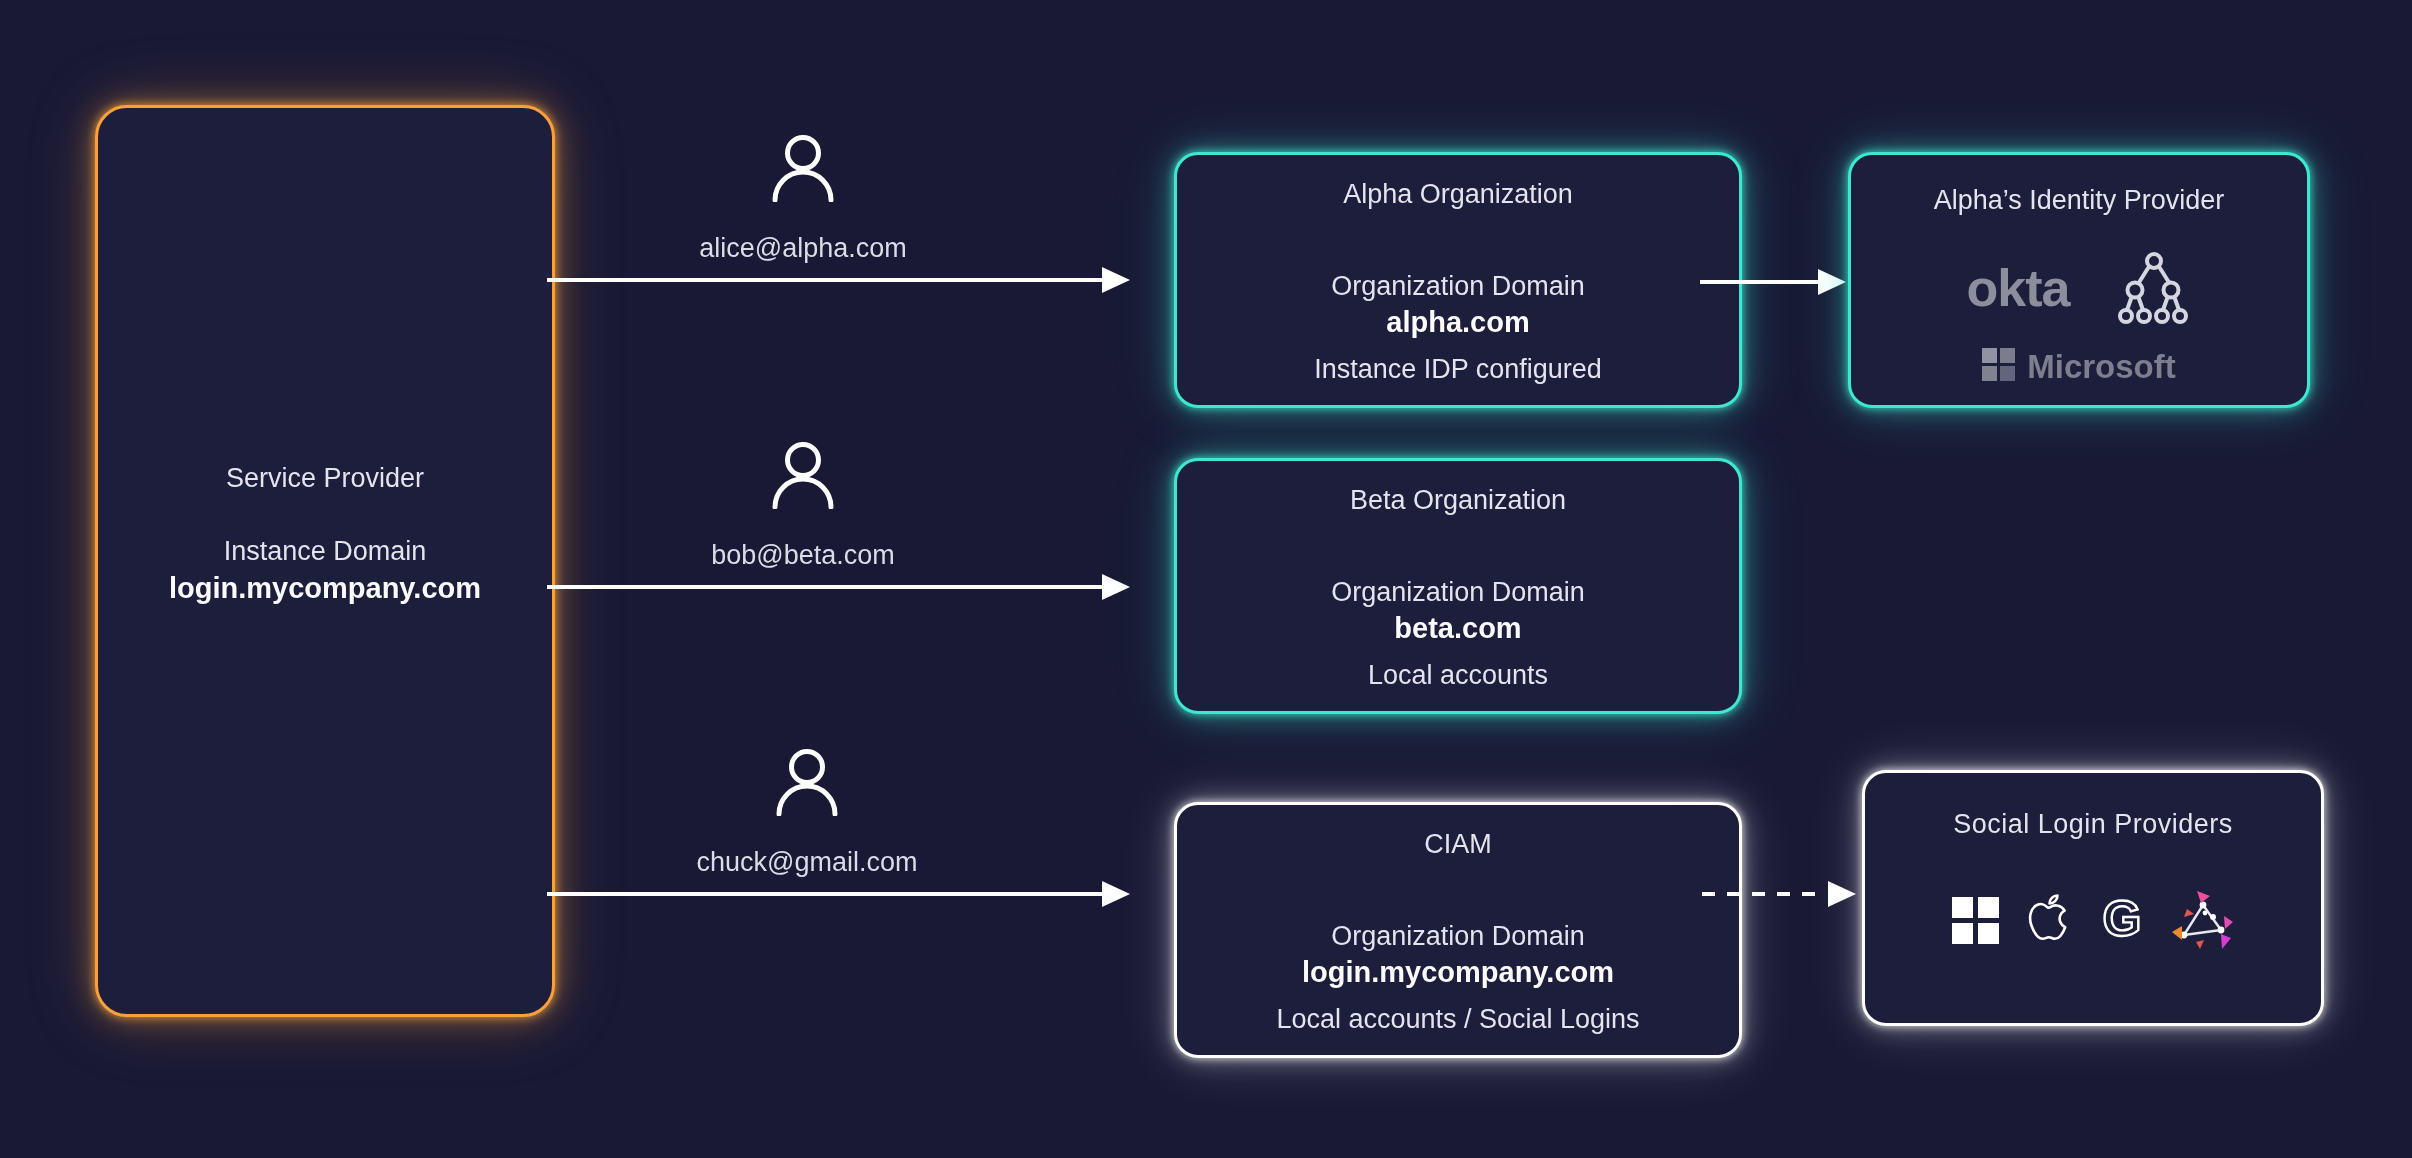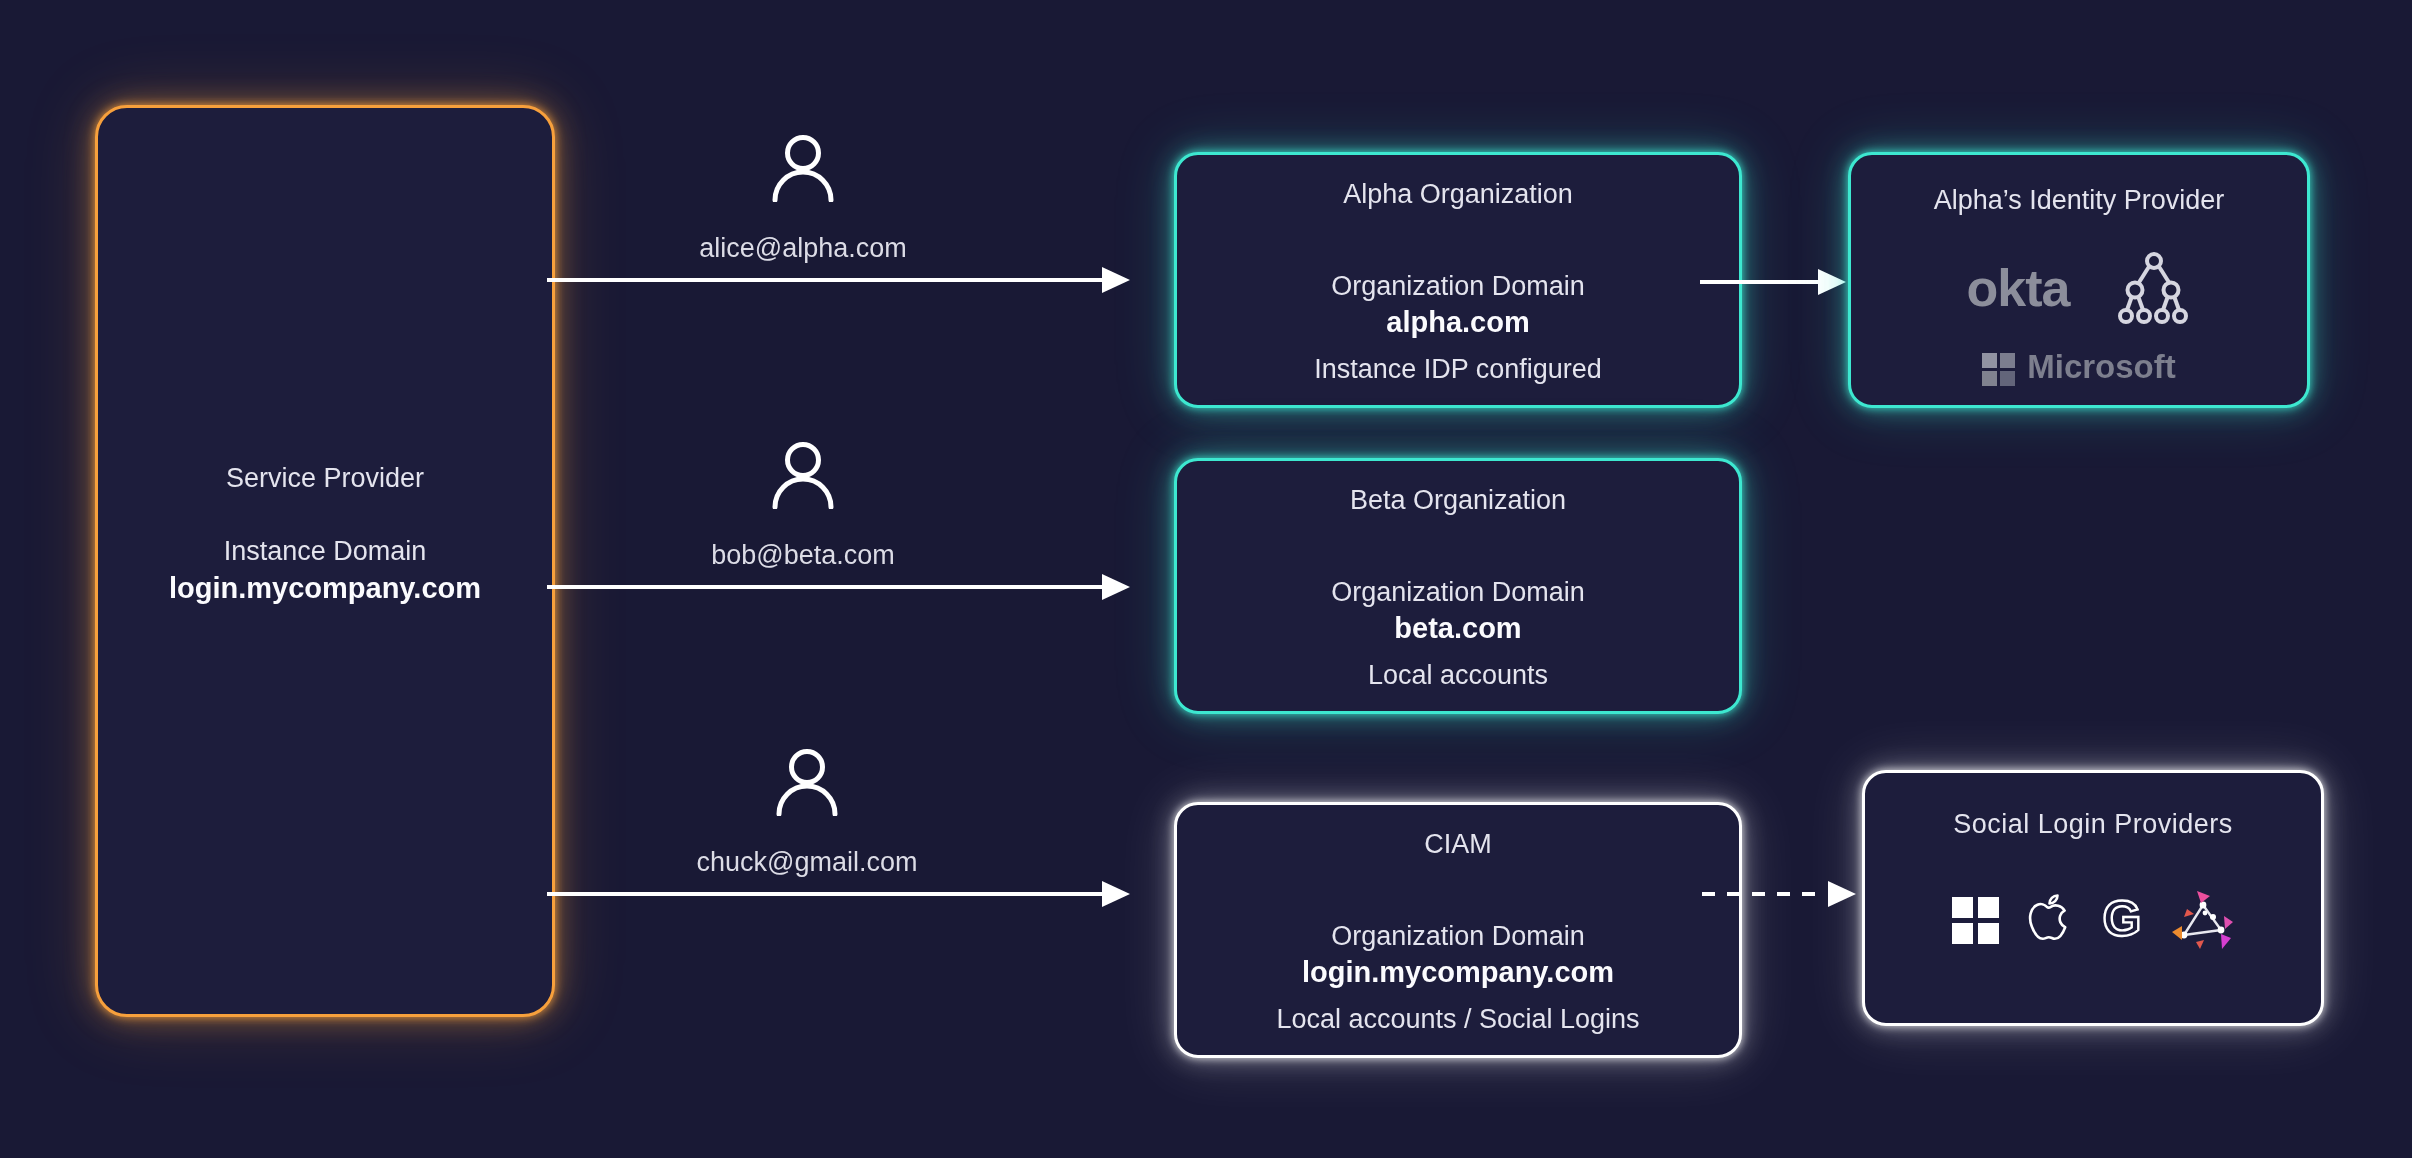--- a/index.html
+++ b/index.html
@@ -40,21 +40,21 @@
   
   .h-line{position:absolute;height:4px;background:#ffffff;}
   .h-dashes{position:absolute;height:4px;
     background:repeating-linear-gradient(90deg,#ffffff 0 13px,transparent 13px 25px);}
   .arrow-head{position:absolute;width:0;height:0;
     border-left:28px solid #ffffff;border-top:13px solid transparent;border-bottom:13px solid transparent;}
   
   .idp-title{margin-top:30px;}
   .idp-logo-row{display:flex;align-items:center;gap:48px;margin-top:36px;}
   .okta-text{font-size:52px;font-weight:bold;color:#8c8e9b;letter-spacing:-1px;line-height:1;}
-  .ms-row{display:flex;align-items:flex-end;margin-top:24px;}
+  .ms-row{display:flex;align-items:flex-start;margin-top:24px;}
   .ms-squares{display:grid;grid-template-columns:15px 15px;grid-template-rows:15px 15px;gap:3px;}
   .ms-squares.gray div:nth-child(1){background:#9193a2;}
   .ms-squares.gray div:nth-child(2){background:#7b7d8e;}
   .ms-squares.gray div:nth-child(3){background:#80828f;}
   .ms-squares.gray div:nth-child(4){background:#63657a;}
   .ms-text{font-size:33px;font-weight:600;color:#7d7f8e;margin-left:12px;}
   
   .social-title{margin-top:36px;letter-spacing:.5px;}
   .social-row{display:flex;align-items:center;gap:22px;margin-top:48px;}
   .ms-social{display:grid;grid-template-columns:21px 21px;grid-template-rows:21px 21px;gap:5px;}

